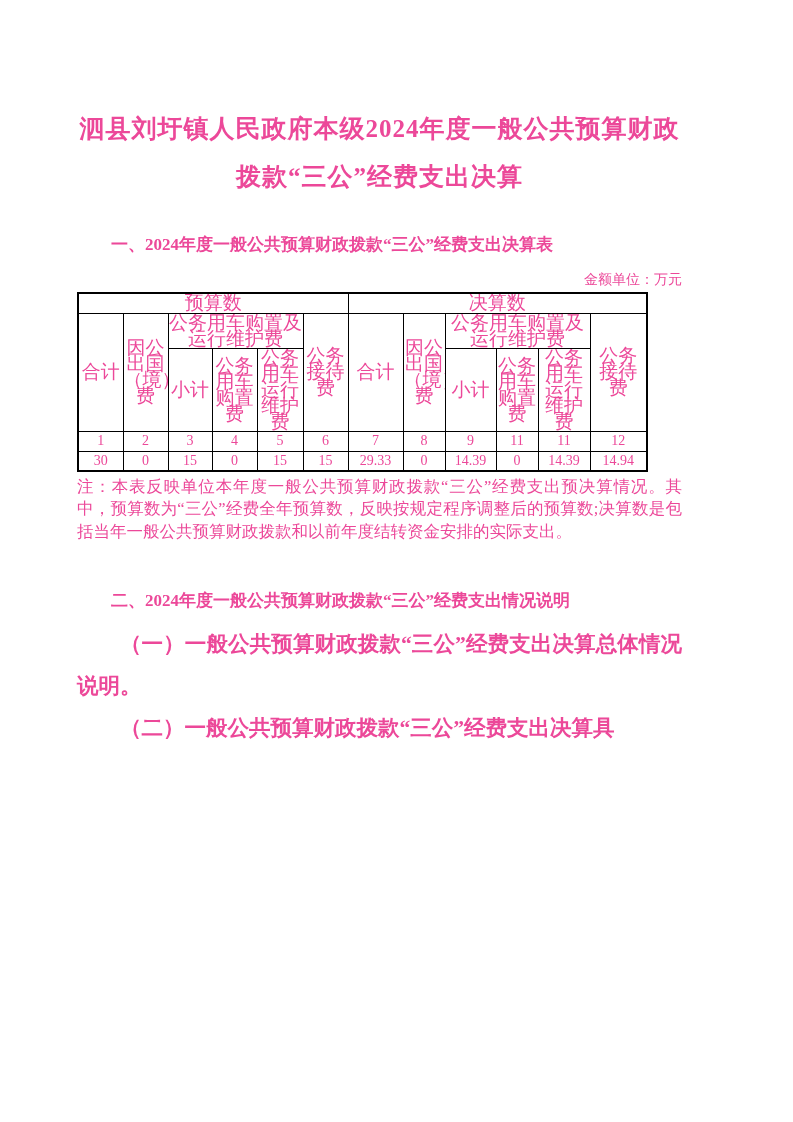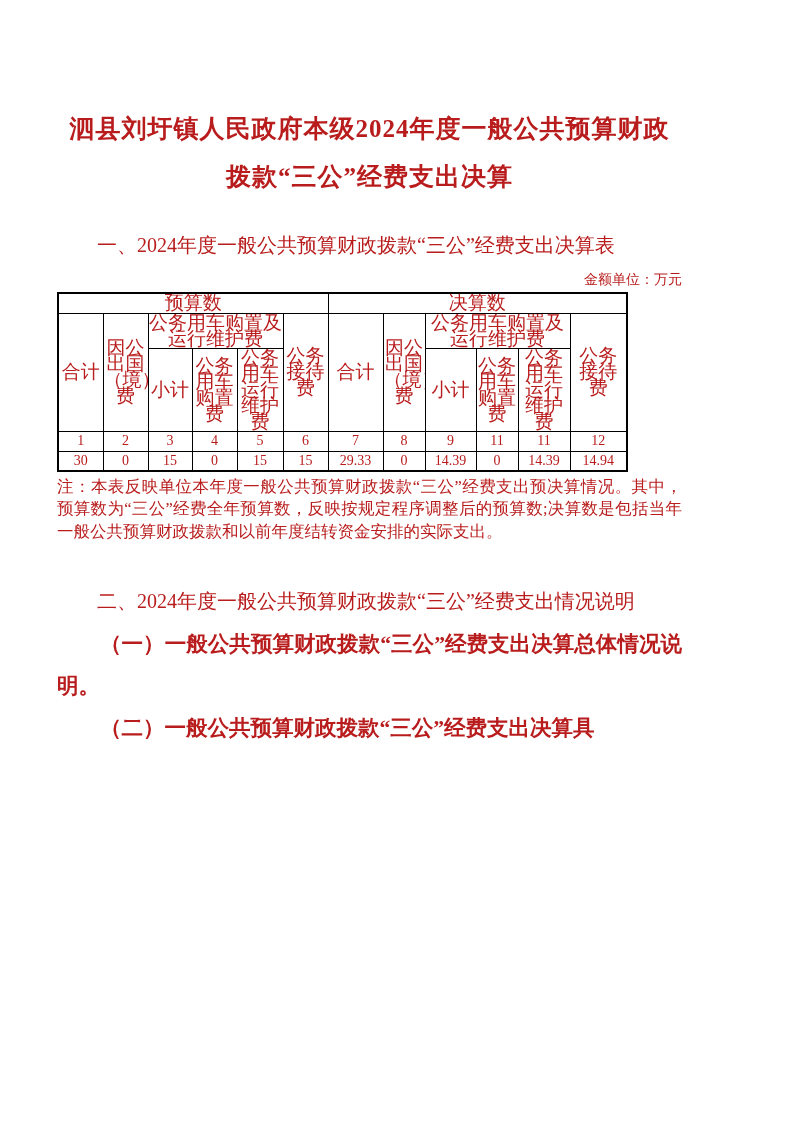--- a/index.html
+++ b/index.html
@@ -3,36 +3,36 @@
 <meta charset="utf-8">
 <style>
   * { margin: 0; padding: 0; box-sizing: border-box; }
   html, body { background: #ffffff; }
   .page {
     position: relative;
     width: 793px;
     height: 1122px;
     margin: 0 auto;
     background: #ffffff;
-    color: #b91c1c;
+    color: #ec4899;
     font-family: "Liberation Serif", "DejaVu Serif", serif;
-    padding: 105px 111px 0 57px;
+    padding: 105px 111px 0 77px;
     overflow: hidden;
   }
   .doc-title {
     font-size: 25px;
     font-weight: bold;
     line-height: 48px;
     text-align: center;
     letter-spacing: 1px;
   }
   .section-heading {
     margin-top: 22px;
-    font-size: 20px;
-    font-weight: normal;
+    font-size: 17px;
+    font-weight: bold;
     line-height: 44px;
     text-indent: 2em;
     text-align: justify;
   }
   .unit-label {
     margin-top: 4px;
     font-size: 14px;
     line-height: 18px;
     text-align: right;
   }

